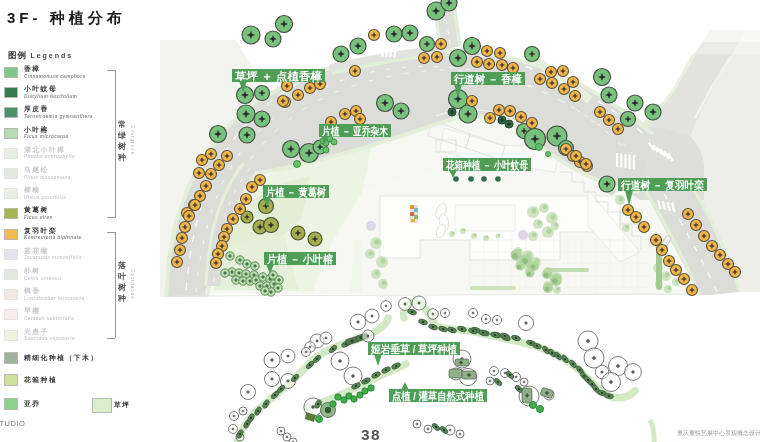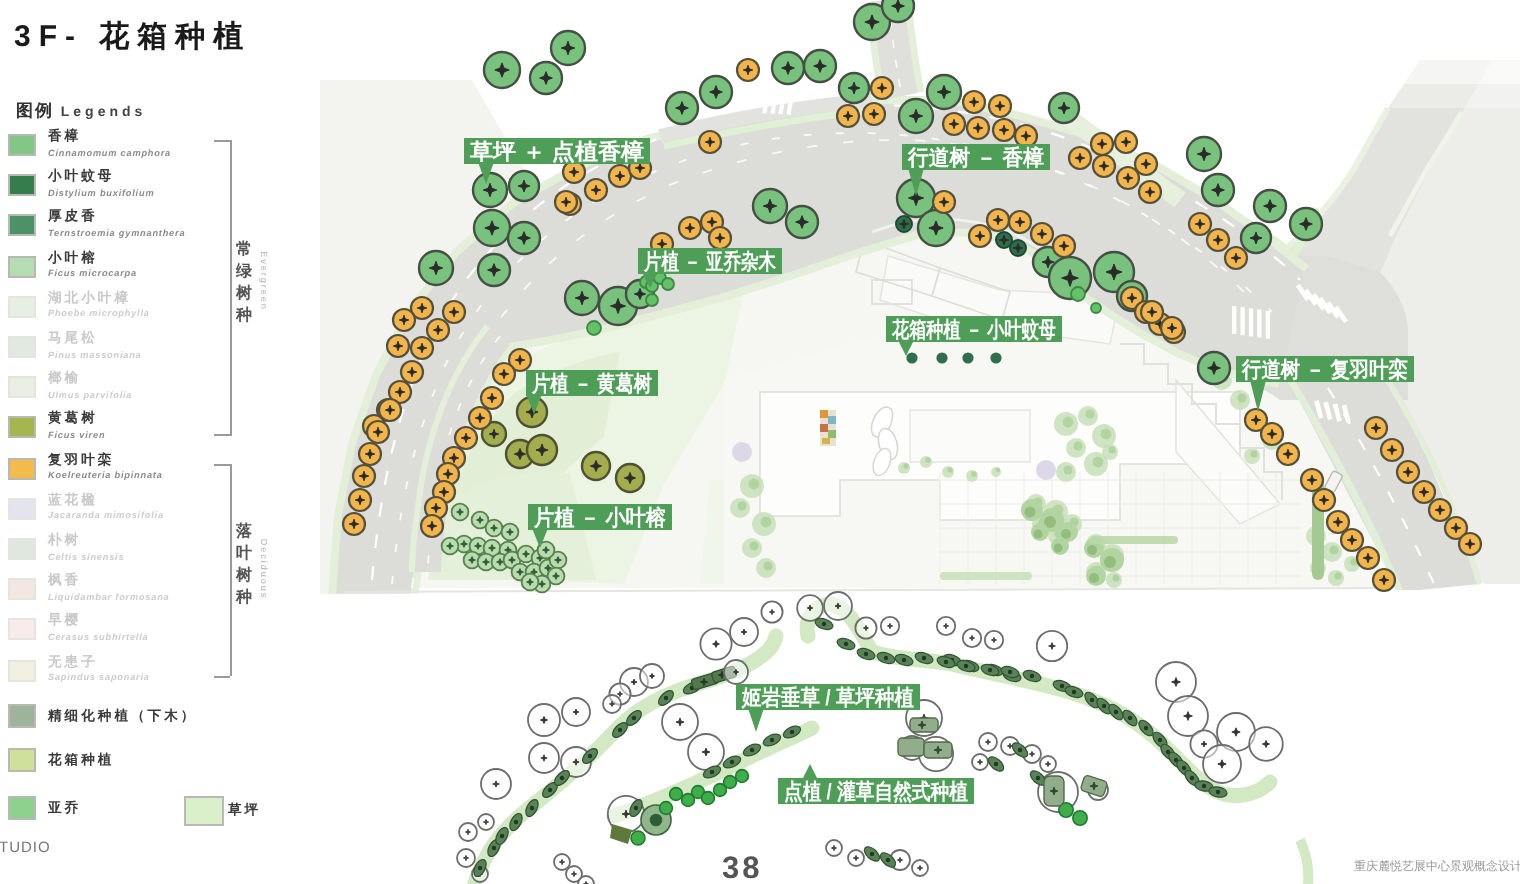--- a/index.html
+++ b/index.html
@@ -819,21 +819,21 @@
         <rect x="368" y="342" width="92" height="13" fill="#4e9e57"></rect>
         <text x="414.0" y="352.5" font-size="11" font-weight="bold" fill="#ffffff" text-anchor="middle" font-family="Liberation Sans,sans-serif" textLength="86" lengthAdjust="spacingAndGlyphs">姬岩垂草 / 草坪种植</text>
         <path d="M374,354 L382,354 L378,366 Z" fill="#4e9e57"></path>
       </g>
 <g>
         <rect x="389" y="389" width="98" height="13" fill="#4e9e57"></rect>
         <text x="438.0" y="399.5" font-size="11" font-weight="bold" fill="#ffffff" text-anchor="middle" font-family="Liberation Sans,sans-serif" textLength="92" lengthAdjust="spacingAndGlyphs">点植 / 灌草自然式种植</text>
         <path d="M401,390 L409,390 L405,382 Z" fill="#4e9e57"></path>
       </g>
 </svg>
-<div style="position:absolute;left:7px;top:9px;font-size:15px;font-weight:bold;color:#1a1a1a;letter-spacing:4px">3F- 花箱种植</div>
+<div style="position:absolute;left:7px;top:9px;font-size:15px;font-weight:bold;color:#1a1a1a;letter-spacing:4px">3F- 种植分布</div>
 <div style="position:absolute;left:8px;top:50px;font-size:8.5px;font-weight:bold;color:#333;letter-spacing:1px">图例 <span style="font-size:7px;letter-spacing:2px;color:#444">Legends</span></div>
 <div style="position:absolute;left:4px;top:67.0px;width:12px;height:9px;background:#82c785;border:0.5px solid #b9b9b4"></div>
 <div style="position:absolute;left:24px;top:65.0px;font-size:6.8px;line-height:7px;letter-spacing:1.5px;color:#3a3a3a;font-weight:bold">香樟</div>
 <div style="position:absolute;left:24px;top:73.5px;font-size:4.6px;line-height:5px;letter-spacing:0.4px;color:#8a8a8a;font-style:italic;font-weight:bold">Cinnamomum camphora</div>
 <div style="position:absolute;left:4px;top:87.2px;width:12px;height:9px;background:#367d4e;border:0.5px solid #b9b9b4"></div>
 <div style="position:absolute;left:24px;top:85.2px;font-size:6.8px;line-height:7px;letter-spacing:1.5px;color:#3a3a3a;font-weight:bold">小叶蚊母</div>
 <div style="position:absolute;left:24px;top:93.7px;font-size:4.6px;line-height:5px;letter-spacing:0.4px;color:#8a8a8a;font-style:italic;font-weight:bold">Distylium buxifolium</div>
 <div style="position:absolute;left:4px;top:107.4px;width:12px;height:9px;background:#4d9168;border:0.5px solid #b9b9b4"></div>
 <div style="position:absolute;left:24px;top:105.4px;font-size:6.8px;line-height:7px;letter-spacing:1.5px;color:#3a3a3a;font-weight:bold">厚皮香</div>
 <div style="position:absolute;left:24px;top:113.9px;font-size:4.6px;line-height:5px;letter-spacing:0.4px;color:#8a8a8a;font-style:italic;font-weight:bold">Ternstroemia gymnanthera</div>

